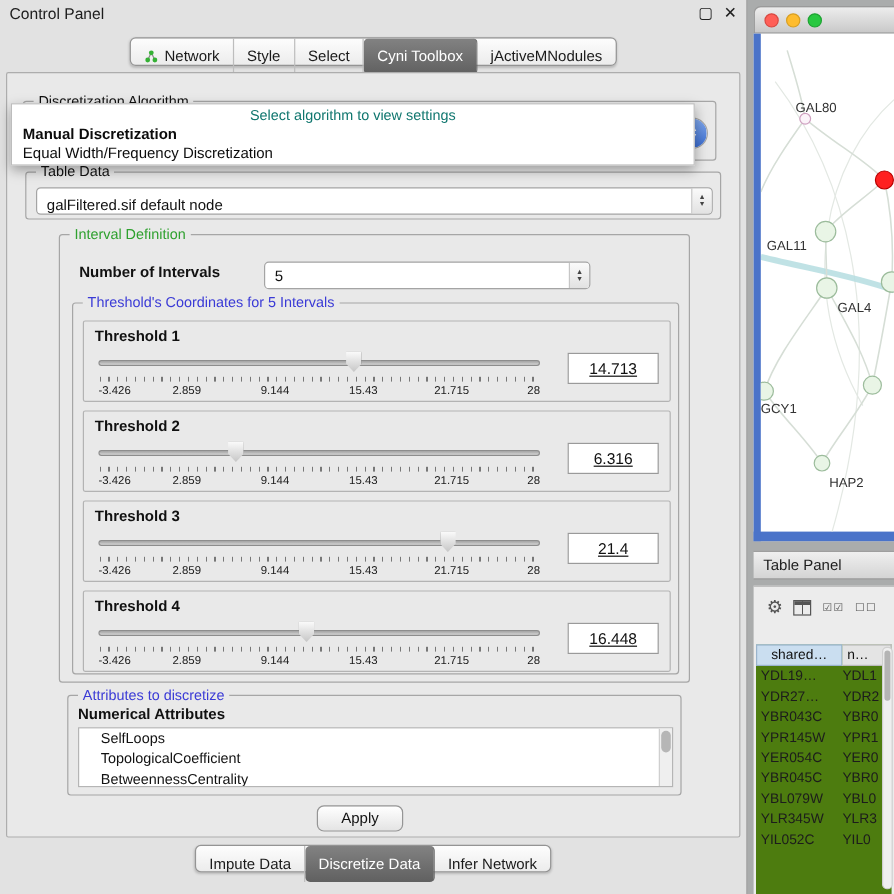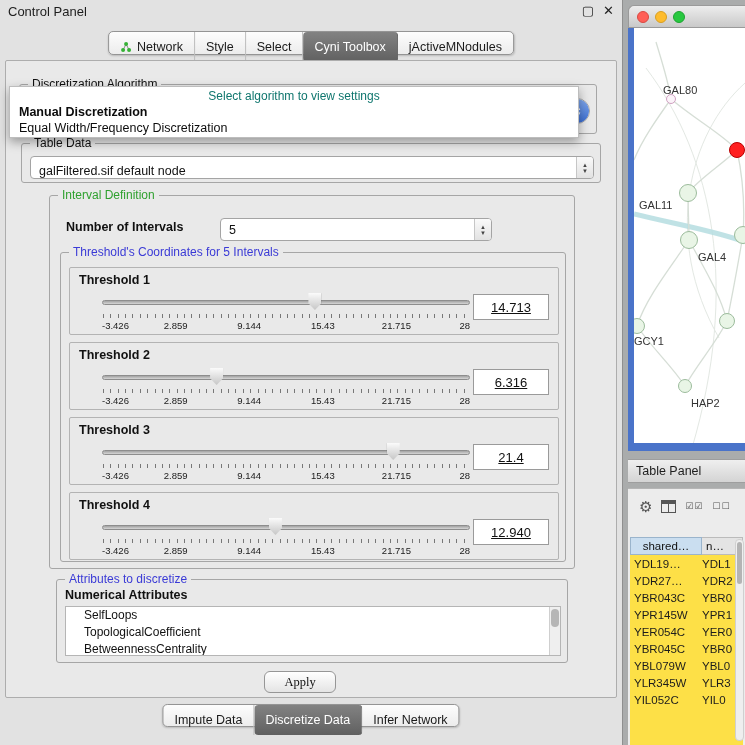--- a/index.html
+++ b/index.html
@@ -47,38 +47,38 @@
   .td-combo { left:8px; top:12px; width:564px; height:23px;align-items:flex-end; }
 
   .interval-group { left:43px; top:134px; width:526px; height:374px; }
   .ni-label { position:absolute; left:16px; top:24px; font-size:12.5px; }
   .ni-combo { left:170px; top:22px; width:272px; height:23px; }
 
   .thresholds-group { left:10px; top:56px; width:506px; height:310px; }
   .tbox { position:absolute; left:8px; width:490px; height:68px; border:1px solid #b3b3b3; border-radius:2px; }
   .tbox.t1 { top:14px; } .tbox.t2 { top:89px; } .tbox.t3 { top:164px; } .tbox.t4 { top:239px; }
   .th-label { position:absolute; left:9px; top:5px; font-size:12.5px; font-weight:bold; }
-  .slider { position:absolute; left:12px; top:25px; width:368px; height:40px;margin-left:20px; }
+  .slider { position:absolute; left:12px; top:25px; width:368px; height:40px; }
   .track { position:absolute; left:0; right:0; top:7px; height:5px; background:linear-gradient(#a2a2a2,#d6d6d6); border:1px solid #8d8d8d; border-radius:3px; }
   .thumb { position:absolute; top:0; width:13px; height:17px; margin-left:-6px; background:linear-gradient(#fbfbfb,#c6c6c6); clip-path:polygon(0 0,100% 0,100% 60%,50% 100%,0 60%); filter:drop-shadow(0 0 1px #666); }
   .ticks { position:absolute; left:1px; right:1px; top:21px; height:4px; background-image:repeating-linear-gradient(90deg,#777 0 1px,transparent 1px 7.36px); }
   .tick-labels { position:absolute; left:0; right:0; top:27px; height:11px; font-size:9.5px; color:#1a1a1a; }
   .tick-labels span { position:absolute; transform:translateX(-50%); white-space:nowrap; }
   .tl-first { transform:none !important; }
   .tl-last { transform:translateX(-100%) !important; }
   .th-value { position:absolute; right:9px; top:26px; width:76px; height:26px; background:#fff; border:1px solid #9a9a9a; font-size:13px; display:flex; align-items:center; justify-content:center;text-decoration:underline; }
 
   .attributes-group { left:50px; top:518px; width:512px; height:84px; }
   .attr-subtitle { position:absolute; left:8px; top:8px; font-size:12.5px; }
   .attr-list { position:absolute; left:8px; top:26px; width:496px; height:50px; background:#fff; border:1px solid #b5b5b5; overflow:hidden; }
   .attr-item { height:17px; line-height:17px; padding-left:18px; font-size:12px; white-space:nowrap; }
   .attr-scrollbar { position:absolute; right:0; top:0; bottom:0; width:11px; background:#efefef; border-left:1px solid #cfcfcf; }
   .attr-thumb { position:absolute; left:1px; right:1px; top:2px; height:18px; background:#b6b6b6; border-radius:4px; }
 
-  .apply-btn { position:absolute; left:258px; top:610px; width:72px; height:22px; border:1px solid #969696; border-radius:6px; background:linear-gradient(#ffffff,#e4e4e4); font-size:12.5px; font-family:Liberation Serif, serif; color:#111; }
+  .apply-btn { position:absolute; left:258px; top:610px; width:72px; height:22px; border:1px solid #969696; border-radius:6px; background:linear-gradient(#ffffff,#e4e4e4); font-size:12.5px; font-family:Liberation Sans, sans-serif; color:#111; }
 
   
   .network-window { position:absolute; left:628px; top:5px; width:117px; height:446px; }
   .net-titlebar { height:23px; background:linear-gradient(#ededed,#c9c9c9); border:1px solid #9a9a9a; border-right:none; border-radius:6px 0 0 0; display:flex; align-items:center; padding-left:8px; gap:6px; }
   .light { width:12px; height:12px; border-radius:50%; display:inline-block; }
   .light.red { background:#ff5f57; border:1px solid #d84942; }
   .light.yellow { background:#febc2e; border:1px solid #d89f22; }
   .light.green { background:#28c840; border:1px solid #1ea332; }
   .net-canvas { position:relative; height:423px; background:#fff; border-left:6px solid #4a73c9; border-bottom:8px solid #4a73c9; overflow:hidden; }
   .net-canvas svg { position:absolute; left:0; top:0; }
@@ -88,21 +88,21 @@
   .net-label { position:absolute; font-size:11px; color:#333; white-space:nowrap; }
 
   .tp-header-bar { position:absolute; left:628px; top:459px; width:117px; height:24px; background:linear-gradient(#efefef,#d4d4d4); border-top:1px solid #9e9e9e; border-bottom:1px solid #9e9e9e; display:flex; align-items:center; padding-left:8px; font-size:12.5px; color:#1d1d1d; }
 
   .table-panel { position:absolute; left:628px; top:488px; width:117px; height:257px; background:#ececec; border-top:1px solid #b5b5b5; }
   .tp-toolbar { height:34px; display:flex; align-items:center; gap:9px; padding-left:11px; }
   .tpi { color:#555; font-size:15px; line-height:15px; }
   .tpi.small { font-size:9px; letter-spacing:1px; }
   .colicon { width:15px; height:13px; border:1.5px solid #555;
     background:linear-gradient(#555 0 3px,transparent 3px),linear-gradient(90deg,transparent 0 6px,#555 6px 7px,transparent 7px); }
-  .tp-table { position:absolute; left:2px; right:2px; top:48px; bottom:0; background:#fde047; }
+  .tp-table { position:absolute; left:2px; right:2px; top:48px; bottom:0; background:#4d7c0f; }
   .tp-head { display:flex; height:18px; font-size:11.5px; }
   .tp-head .h1 { width:72px; background:#cadef0; border:1px solid #9ab4cc; display:flex; align-items:center; justify-content:center; }
   .tp-head .h2 { flex:1; background:#e4e4e4; border:1px solid #bbb; border-left:none; padding-left:4px; display:flex; align-items:center; overflow:hidden; }
   .tp-row { display:flex; height:17px; align-items:center; font-size:11.5px; color:#1c1c1c; }
   .tp-row .c1 { width:72px; padding-left:4px; white-space:nowrap; overflow:hidden; }
   .tp-row .c2 { flex:1; white-space:nowrap; overflow:hidden; }
   .tp-scrollbar { position:absolute; right:1px; top:50px; bottom:4px; width:9px; background:#efefef; border:1px solid #d0d0d0; border-radius:4px; }
   .tp-thumb { position:absolute; left:1px; right:1px; top:2px; height:42px; background:#b4b4b4; border-radius:4px; }
 </style>
 </head>
@@ -250,21 +250,21 @@
               <div class="ticks"></div>
               <div class="tick-labels">
                 <span class="tl-first" style="left:0">-3.426</span>
                 <span style="left:20%">2.859</span>
                 <span style="left:40%">9.144</span>
                 <span style="left:60%">15.43</span>
                 <span style="left:80%">21.715</span>
                 <span class="tl-last" style="left:100%">28</span>
               </div>
             </div>
-            <div class="th-value">12.940</div>
+            <div class="th-value">16.448</div>
           </div>
         </div>
       </div>
 
       <div class="group attributes-group">
         <span class="gtitle blue">Attributes to discretize</span>
         <div class="attr-subtitle bold">Numerical Attributes</div>
         <div class="attr-list">
           <div class="attr-item">SelfLoops</div>
           <div class="attr-item">TopologicalCoefficient</div>

